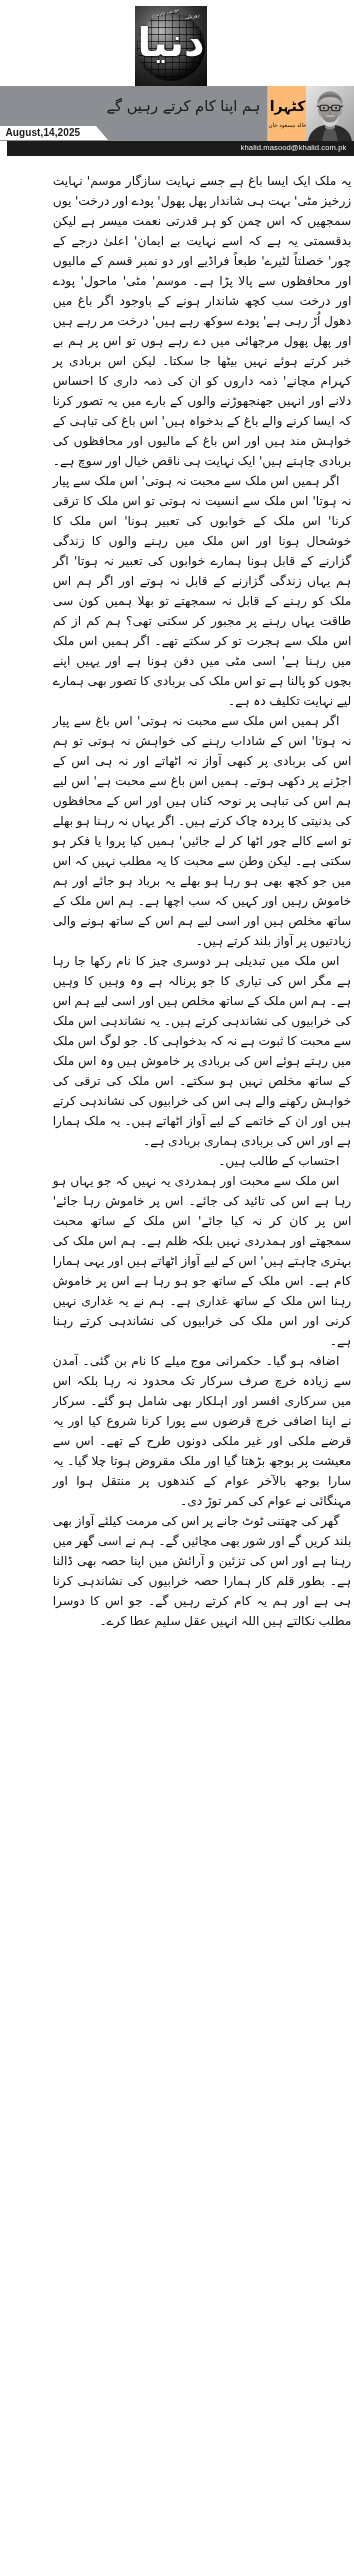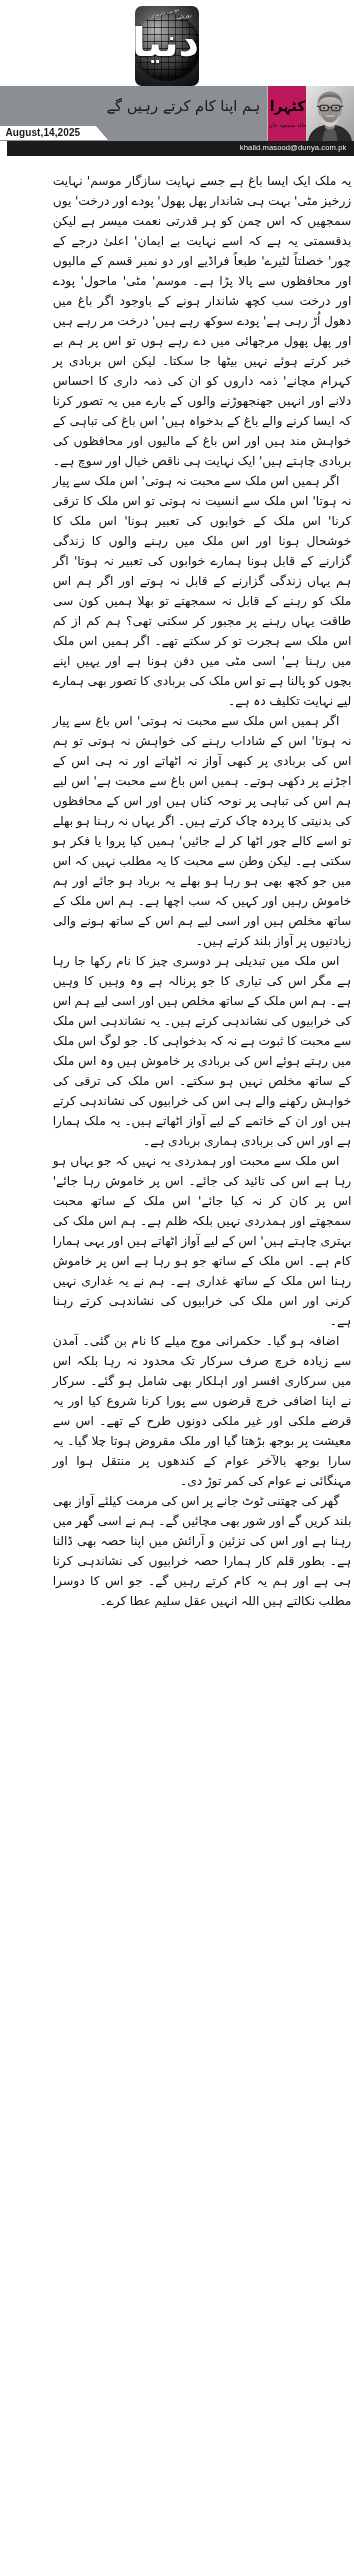--- a/index.html
+++ b/index.html
@@ -20,27 +20,26 @@
   .masthead {
     width: 354px;
     height: 86px;
     position: relative;
     background: #ffffff;
   }
   .logo-box {
     position: absolute;
     left: 135px;
     top: 5.5px;
-    width: 64px;
+    width: 72px;
     height: 80px;
     background:
       radial-gradient(circle at 38% 30%, #8f8f8f 0%, #5d5d5d 26%, #2d2d2d 55%, #0a0a0a 100%),
       #000;
     overflow: hidden;
-    border-radius: 7px;
   }
   
   .logo-box .globe {
     position: absolute;
     left: 50%;
     top: 52%;
     transform: translate(-50%, -50%);
     width: 68px;
     height: 68px;
     border-radius: 50%;
@@ -152,21 +151,21 @@
     letter-spacing: 0.1px;
     font-family: "Liberation Sans", sans-serif;
     direction: ltr;
   }
   .col-ident {
     position: absolute;
     left: 267px;
     top: 0;
     width: 39px;
     height: 55px;
-    background: #be185d;
+    background: #fdba74;
     border-left: 0.5px solid #b9b9b9;
     border-right: 0.5px solid #b9b9b9;
   }
   .col-name {
     position: absolute;
     left: 0;
     right: 0;
     top: 12px;
     text-align: center;
     color: #000;
@@ -301,25 +300,26 @@
       <circle cx="55" cy="40" r="1.8" fill="#1a1a1a"></circle>
 
       <path d="M44 43 v8 l-3 2" fill="none" stroke="#6b6661" stroke-width="1.4"></path>
 
       <path d="M26 48 C28 68 36 74 44 74 C52 74 60 68 62 48 C58 62 52 66 44 66 C36 66 30 62 26 48 Z" fill="#cfcfcf"></path>
       <path d="M34 54 C38 52 50 52 54 54 C50 57 38 57 34 54 Z" fill="#b5b5b5"></path>
     </svg>
   </div>
 
   <div class="black-bar"></div>
-  <div class="email">khalid.masood@dunya.com.pk</div>
+  <div class="email">khalid.masood@khalid.com.pk</div>
 </div>
 
 <div class="article">
     <p>یہ ملک ایک ایسا باغ ہے جسے نہایت سازگار موسم' نہایت زرخیز مٹی' بہت ہی شاندار پھل پھول' پودے اور درخت' یوں سمجھیں کہ اس چمن کو ہر قدرتی نعمت میسر ہے لیکن بدقسمتی یہ ہے کہ اسے نہایت بے ایمان' اعلیٰ درجے کے چور' خصلتاً لٹیرے' طبعاً فراڈیے اور دو نمبر قسم کے مالیوں اور محافظوں سے پالا پڑا ہے۔ موسم' مٹی' ماحول' پودے اور درخت سب کچھ شاندار ہونے کے باوجود اگر باغ میں دھول اُڑ رہی ہے' پودے سوکھ رہے ہیں' درخت مر رہے ہیں اور پھل پھول مرجھائی میں دے رہے ہوں تو اس پر ہم بے خبر کرتے ہوئے نہیں بیٹھا جا سکتا۔ لیکن اس بربادی پر کہرام مچانے' ذمہ داروں کو ان کی ذمہ داری کا احساس دلانے اور انہیں جھنجھوڑنے والوں کے بارے میں یہ تصور کرنا کہ ایسا کرنے والے باغ کے بدخواہ ہیں' اس باغ کی تباہی کے خواہش مند ہیں اور اس باغ کے مالیوں اور محافظوں کی بربادی چاہتے ہیں' ایک نہایت ہی ناقص خیال اور سوچ ہے۔</p>
     <p>اگر ہمیں اس ملک سے محبت نہ ہوتی' اس ملک سے پیار نہ ہوتا' اس ملک سے انسیت نہ ہوتی تو اس ملک کا ترقی کرنا' اس ملک کے خوابوں کی تعبیر ہونا' اس ملک کا خوشحال ہونا اور اس ملک میں رہنے والوں کا زندگی گزارنے کے قابل ہونا ہمارے خوابوں کی تعبیر نہ ہوتا' اگر ہم یہاں زندگی گزارنے کے قابل نہ ہوتے اور اگر ہم اس ملک کو رہنے کے قابل نہ سمجھتے تو بھلا ہمیں کون سی طاقت یہاں رہنے پر مجبور کر سکتی تھی؟ ہم کم از کم اس ملک سے ہجرت تو کر سکتے تھے۔ اگر ہمیں اس ملک میں رہنا ہے' اسی مٹی میں دفن ہونا ہے اور یہیں اپنے بچوں کو پالنا ہے تو اس ملک کی بربادی کا تصور بھی ہمارے لیے نہایت تکلیف دہ ہے۔</p>
     <p>اگر ہمیں اس ملک سے محبت نہ ہوتی' اس باغ سے پیار نہ ہوتا' اس کے شاداب رہنے کی خواہش نہ ہوتی تو ہم اس کی بربادی پر کبھی آواز نہ اٹھاتے اور نہ ہی اس کے اجڑنے پر دکھی ہوتے۔ ہمیں اس باغ سے محبت ہے' اس لیے ہم اس کی تباہی پر نوحہ کناں ہیں اور اس کے محافظوں کی بدنیتی کا پردہ چاک کرتے ہیں۔ اگر یہاں نہ رہنا ہو بھلے تو اسے کالے چور اٹھا کر لے جائیں' ہمیں کیا پروا یا فکر ہو سکتی ہے۔ لیکن وطن سے محبت کا یہ مطلب نہیں کہ اس میں جو کچھ بھی ہو رہا ہو بھلے یہ برباد ہو جائے اور ہم خاموش رہیں اور کہیں کہ سب اچھا ہے۔ ہم اس ملک کے ساتھ مخلص ہیں اور اسی لیے ہم اس کے ساتھ ہونے والی زیادتیوں پر آواز بلند کرتے ہیں۔</p>
     <p>اس ملک میں تبدیلی ہر دوسری چیز کا نام رکھا جا رہا ہے مگر اس کی تیاری کا جو پرنالہ ہے وہ وہیں کا وہیں ہے۔ ہم اس ملک کے ساتھ مخلص ہیں اور اسی لیے ہم اس کی خرابیوں کی نشاندہی کرتے ہیں۔ یہ نشاندہی اس ملک سے محبت کا ثبوت ہے نہ کہ بدخواہی کا۔ جو لوگ اس ملک میں رہتے ہوئے اس کی بربادی پر خاموش ہیں وہ اس ملک کے ساتھ مخلص نہیں ہو سکتے۔ اس ملک کی ترقی کی خواہش رکھنے والے ہی اس کی خرابیوں کی نشاندہی کرتے ہیں اور ان کے خاتمے کے لیے آواز اٹھاتے ہیں۔ یہ ملک ہمارا ہے اور اس کی بربادی ہماری بربادی ہے۔</p>
+    <p>احتساب کے طالب ہیں۔</p>
     <p>اس ملک سے محبت اور ہمدردی یہ نہیں کہ جو یہاں ہو رہا ہے اس کی تائید کی جائے۔ اس پر خاموش رہا جائے' اس پر کان کر نہ کیا جائے' اس ملک کے ساتھ محبت سمجھتے اور ہمدردی نہیں بلکہ ظلم ہے۔ ہم اس ملک کی بہتری چاہتے ہیں' اس کے لیے آواز اٹھاتے ہیں اور یہی ہمارا کام ہے۔ اس ملک کے ساتھ جو ہو رہا ہے اس پر خاموش رہنا اس ملک کے ساتھ غداری ہے۔ ہم نے یہ غداری نہیں کرنی اور اس ملک کی خرابیوں کی نشاندہی کرتے رہنا ہے۔</p>
     <p>اضافہ ہو گیا۔ حکمرانی موج میلے کا نام بن گئی۔ آمدن سے زیادہ خرچ صرف سرکار تک محدود نہ رہا بلکہ اس میں سرکاری افسر اور اہلکار بھی شامل ہو گئے۔ سرکار نے اپنا اضافی خرچ قرضوں سے پورا کرنا شروع کیا اور یہ قرضے ملکی اور غیر ملکی دونوں طرح کے تھے۔ اس سے معیشت پر بوجھ بڑھتا گیا اور ملک مقروض ہوتا چلا گیا۔ یہ سارا بوجھ بالآخر عوام کے کندھوں پر منتقل ہوا اور مہنگائی نے عوام کی کمر توڑ دی۔</p>
     <p>گھر کی چھتنی ٹوٹ جانے پر اس کی مرمت کیلئے آواز بھی بلند کریں گے اور شور بھی مچائیں گے۔ ہم نے اسی گھر میں رہنا ہے اور اس کی تزئین و آرائش میں اپنا حصہ بھی ڈالنا ہے۔ بطور قلم کار ہمارا حصہ خرابیوں کی نشاندہی کرنا ہی ہے اور ہم یہ کام کرتے رہیں گے۔ جو اس کا دوسرا مطلب نکالتے ہیں اللہ انہیں عقل سلیم عطا کرے۔</p>
   </div>
 
 
 </body></html>

